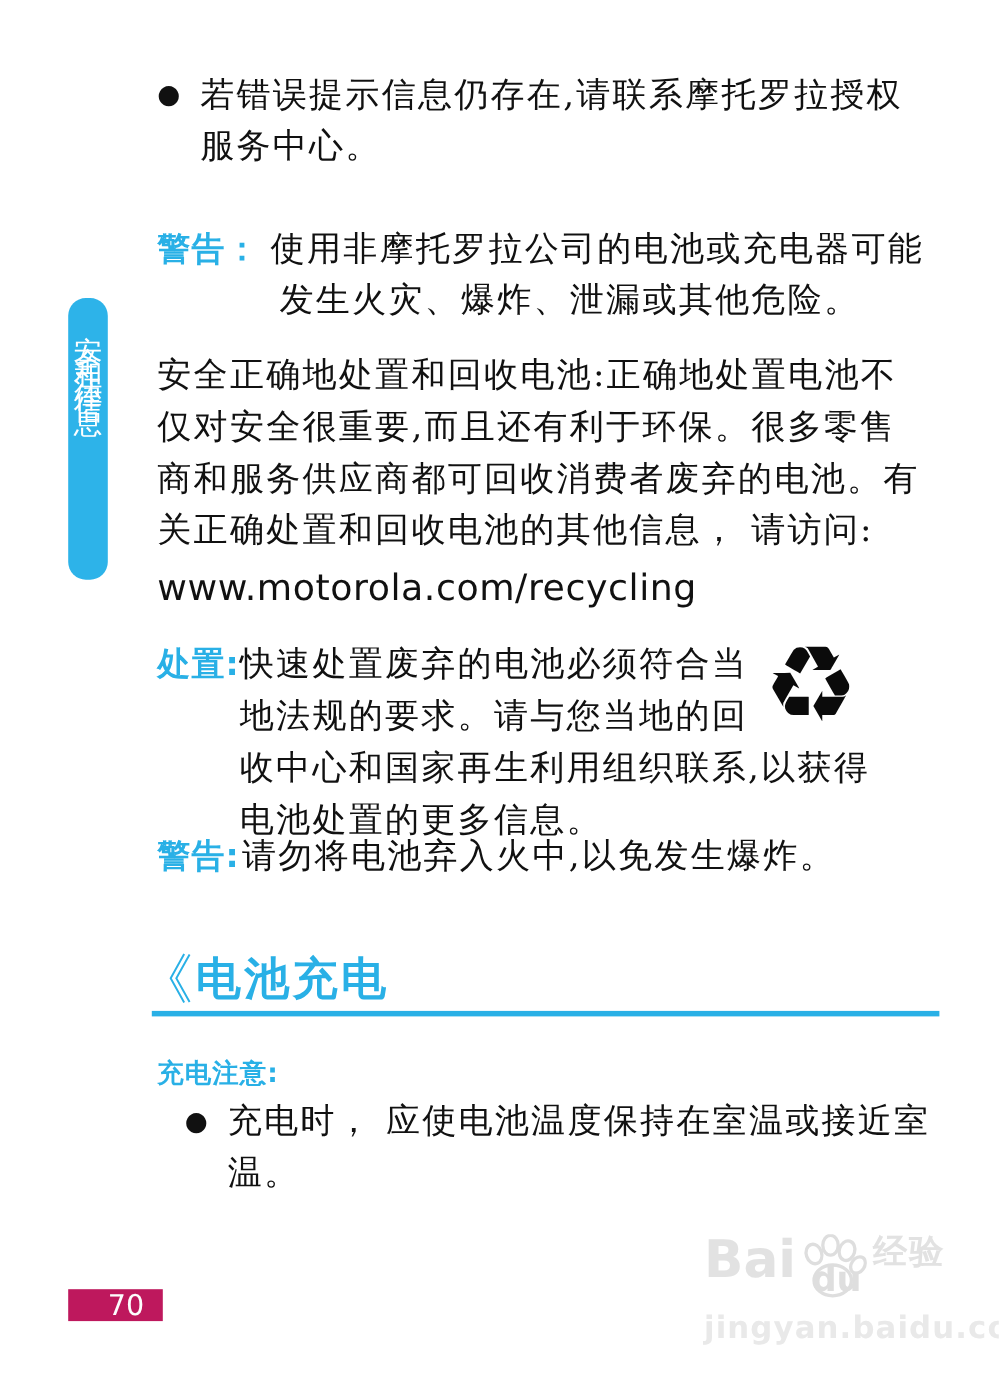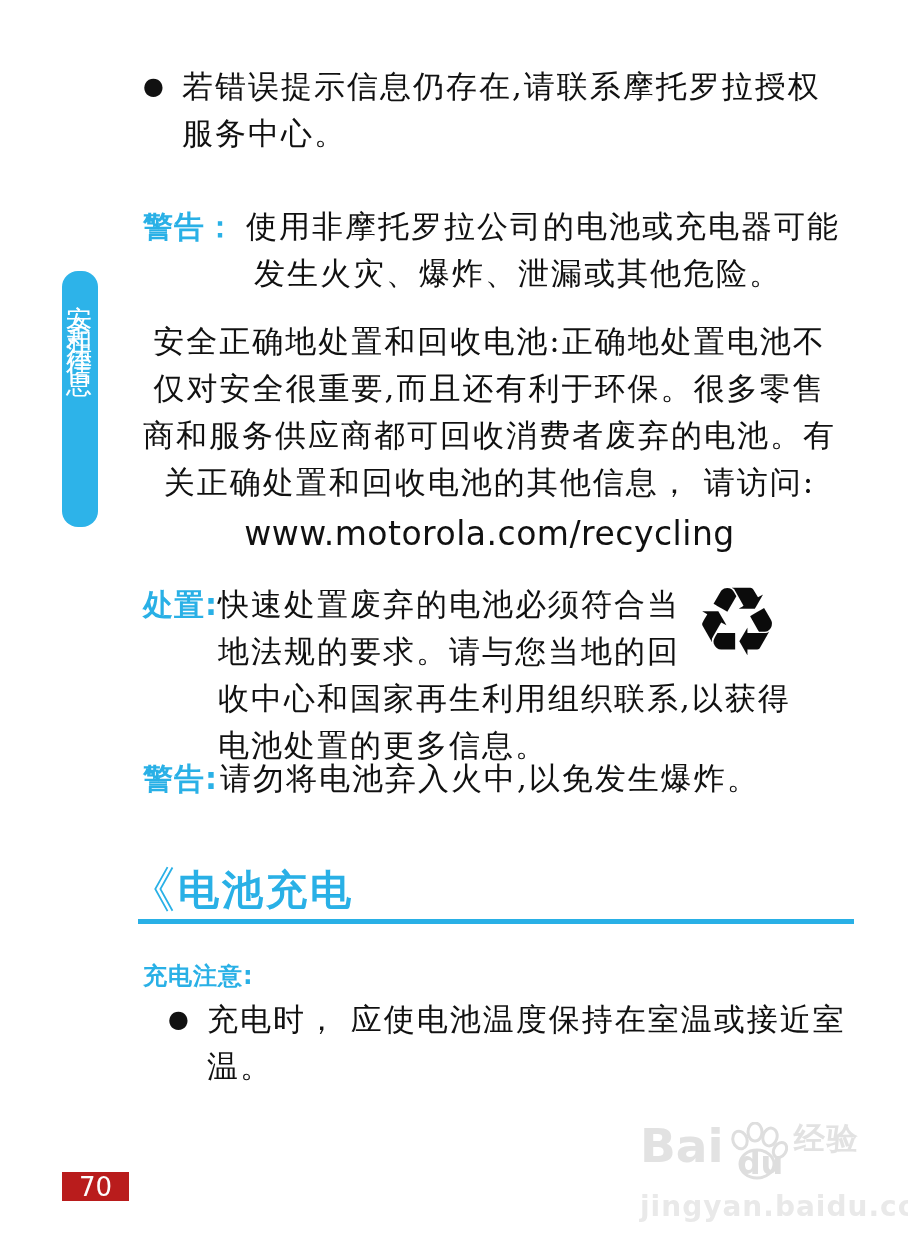--- a/index.html
+++ b/index.html
@@ -32,21 +32,21 @@
   .marker{
     font-family:"DejaVu Sans","Liberation Sans",sans-serif;
     font-size:24px;line-height:46px;margin-right:18px;
   }
   .flexrow{display:flex;align-items:flex-start;}
   
   .bullet-note{position:absolute;left:143px;top:63px;}
   .warning-battery{position:absolute;left:143px;top:203px;}
   .warning-battery .wlines{margin-left:10px;}
   .warning-battery .l2{padding-left:8px;}
-  .recycle-paragraph{position:absolute;left:143px;top:318px;text-align:center;}
+  .recycle-paragraph{position:absolute;left:143px;top:318px;}
   .url-line{
     font-family:"DejaVu Sans","Liberation Sans",sans-serif;
     font-size:33px;letter-spacing:0.5px;line-height:47px;margin-top:4px;
   }
   .disposal{position:absolute;left:143px;top:581px;}
   .disposal .dlines{margin-left:0;}
   .recycling-icon{
     position:absolute;left:694px;top:572px;
     font-family:"DejaVu Sans","Liberation Sans",sans-serif;
     font-size:96px;line-height:100px;color:#0b0b0b;
@@ -63,23 +63,23 @@
   .heading-title{
     font-family:"DejaVu Sans","Liberation Sans",sans-serif;
     font-weight:bold;font-size:41px;line-height:56px;letter-spacing:3px;white-space:nowrap;
   }
   .heading-rule{height:5px;background:#29b0e6;margin-top:1px;margin-left:12px;width:716px;}
   .charging-label{position:absolute;left:143px;top:953px;font-size:24px;}
   .charging-bullet{position:absolute;left:168px;top:996px;}
   
   .page-badge{
     position:absolute;left:62px;top:1172px;width:67px;height:29px;
-    background:#b91c1c;color:#fdfdfd;
+    background:#be185d;color:#fdfdfd;
     font-family:"DejaVu Sans","Liberation Sans",sans-serif;
-    font-size:26px;display:flex;align-items:center;justify-content:center;
+    font-size:26px;display:flex;align-items:center;justify-content:center;padding-left:19px;
   }
   
   .watermark{
     position:absolute;left:640px;top:1122px;width:228px;
     font-family:"DejaVu Sans","Liberation Sans",sans-serif;
     color:#e2e2e2;
   }
   .wm-row{display:flex;align-items:flex-start;}
   .wm-bai{font-size:47px;font-weight:bold;line-height:1;}
   .wm-paw-wrap{position:relative;width:62px;height:60px;margin:0 2px;}

